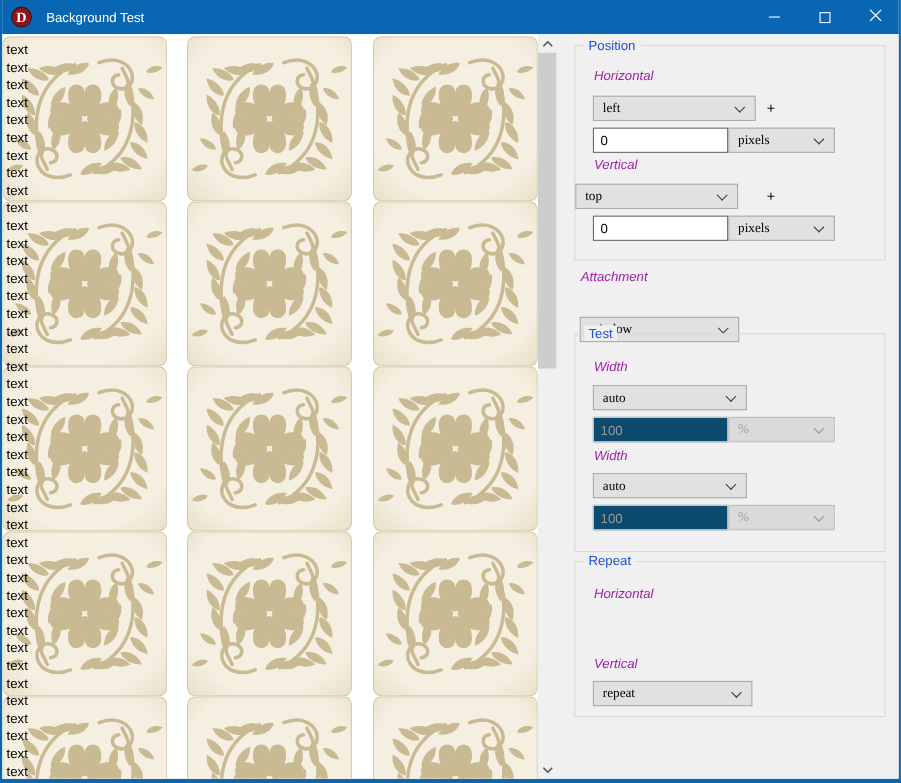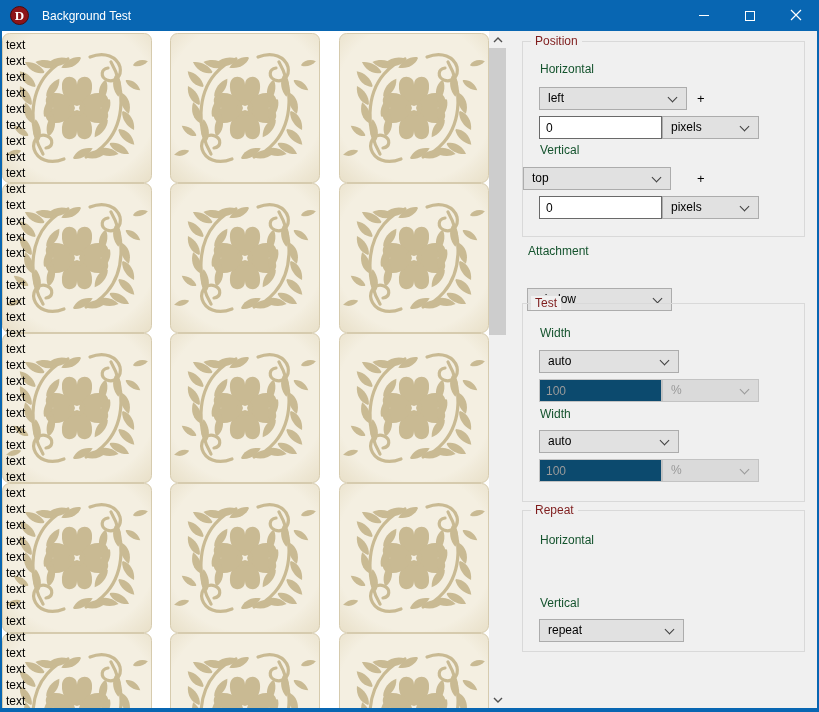--- a/index.html
+++ b/index.html
@@ -48,29 +48,29 @@
   .sb-thumb { position:absolute; left:0; top:17px; width:17px; height:287px; background:var(--scroll-thumb); }
 
   
   .rightpanel { position:absolute; left:504px; top:0; width:311px; height:677px; background:var(--panel-bg); }
 
   .groupbox {
     position:absolute; border:1px solid var(--groupbox-border);
   }
   .legend {
     position:absolute; top:-8px; left:8px; background:var(--panel-bg);
-    padding:0 4px; font-size:12px; color:#7f1d1d;
-  }
-  .lbl { position:absolute; font-size:12px; color:#14532d; }
+    padding:0 4px; font-size:12px; color:#1d4ed8;
+  }
+  .lbl { position:absolute; font-size:12px; color:#a21caf;font-style:italic; }
 
   .combo {
     position:absolute; height:23px; background:var(--combo-bg);
     border:1px solid var(--combo-border); cursor:default;
   }
-  .combo-text { position:absolute; left:8px; top:0; line-height:21px; font-size:12px; color:var(--combo-text); }
+  .combo-text { position:absolute; left:8px; top:0; line-height:21px; font-size:12px; color:var(--combo-text);font-family:Liberation Serif, serif; }
   .chev {
     position:absolute; right:10px; top:6px; width:7px; height:7px;
     border-right:1.5px solid #3f3f3f; border-bottom:1.5px solid #3f3f3f;
     transform:rotate(45deg);
   }
   .combo.disabled { background:var(--disabled-combo-bg); border-color:var(--disabled-border); }
   .combo.disabled .combo-text { color:var(--disabled-text); }
   .combo.disabled .chev { border-color:#9a9a9a; }
   .focus-rect { position:absolute; left:2px; top:2px; bottom:2px; right:23px; border:1px dotted #151515; }
 

